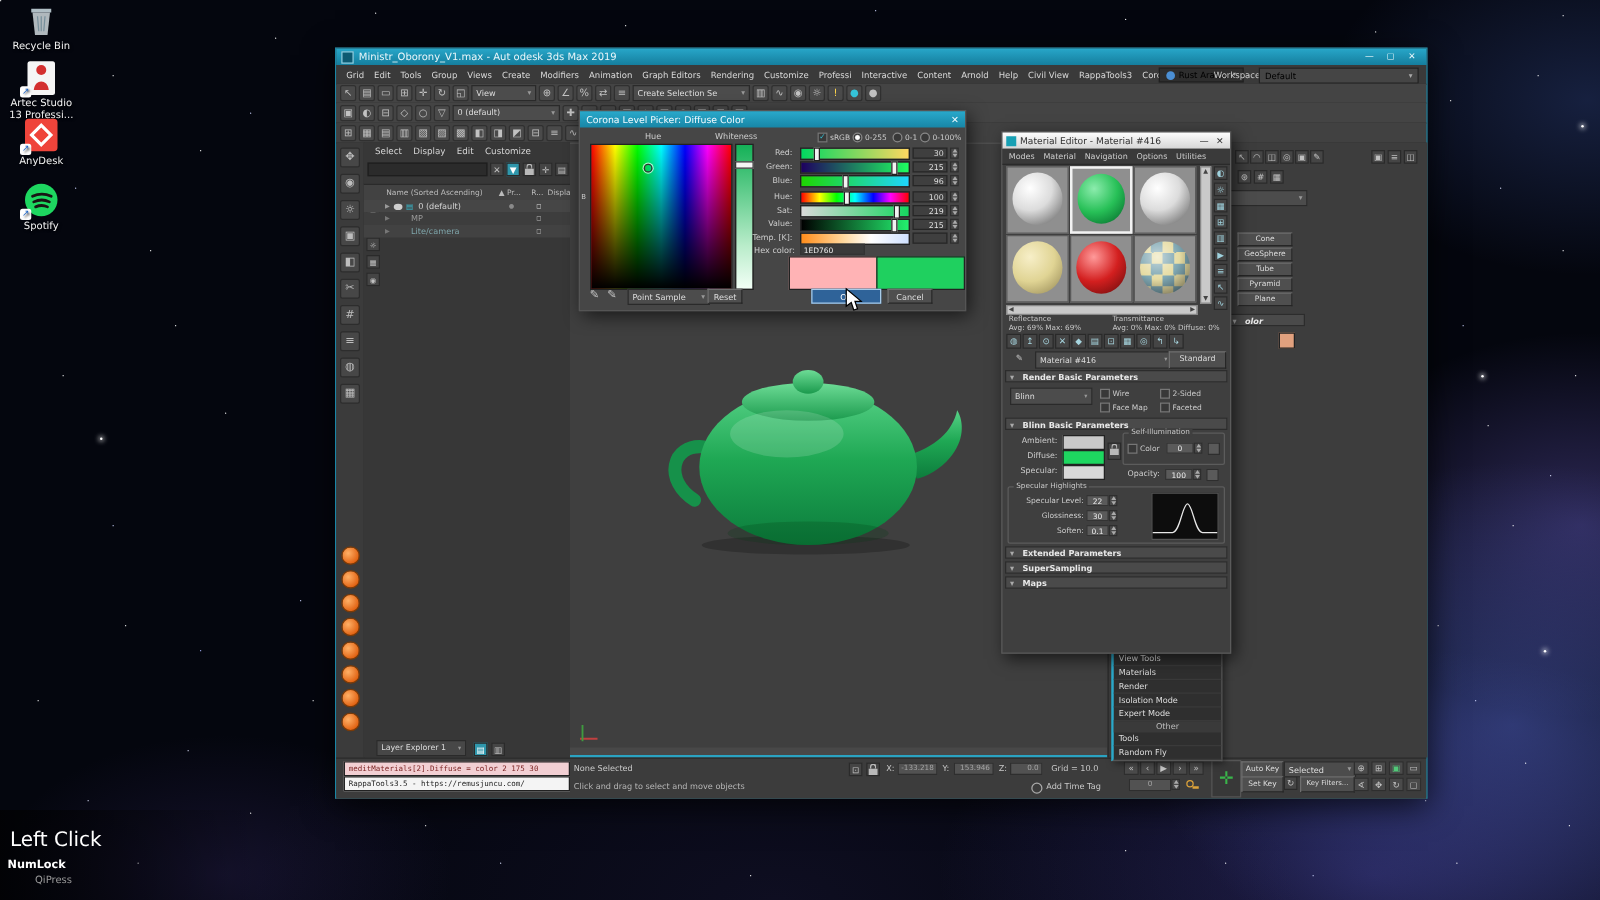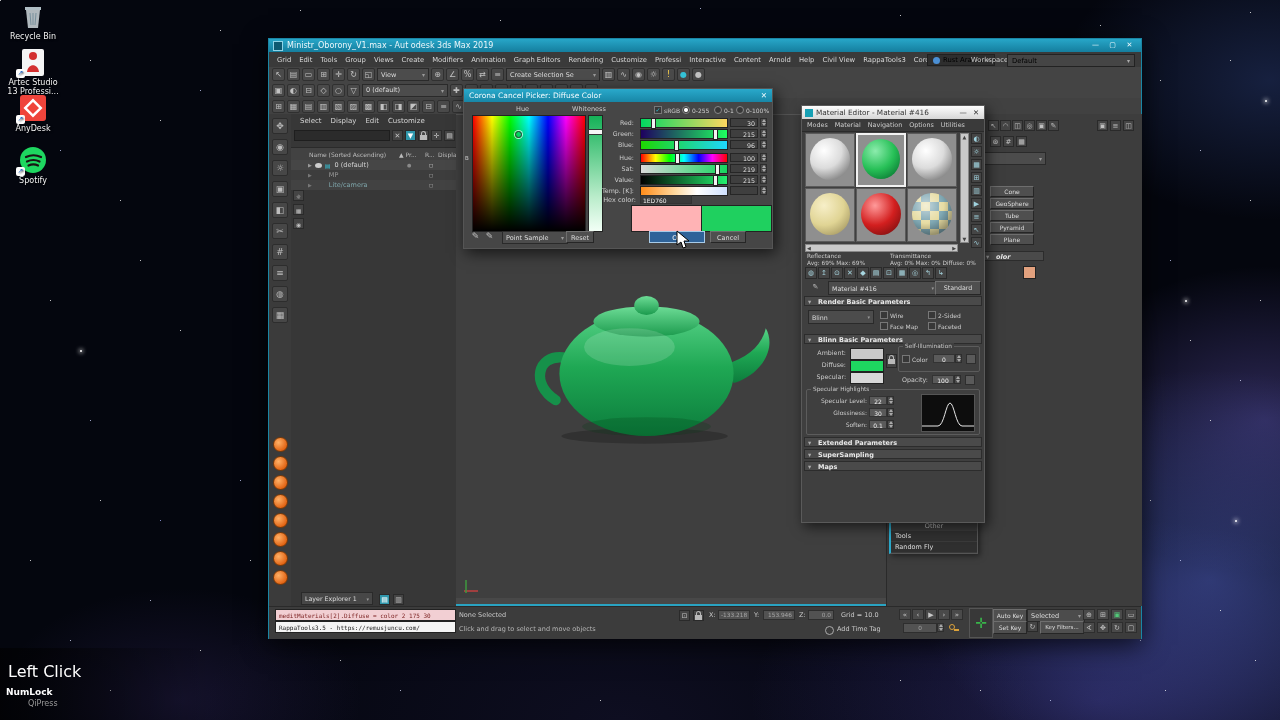--- a/index.html
+++ b/index.html
@@ -475,20 +475,27 @@
         <span class="cbtn" style="position:relative">Pyramid</span>
         <span class="cbtn" style="position:relative">Plane</span>
       </div>
     <div class="roll" style="left:95px;top:137px;width:62px;right:auto">
       <span style="font-style:italic">olor</span>
     </div>
     <div style="position:absolute;left:136px;top:152px;width:11px;height:11px;background:#e2a17e;border:1px solid #222"></div>
   </div>
 
   <div id="quad">
+    <div>
+        <div class="qi">View Tools</div>
+        <div class="qi">Materials</div>
+        <div class="qi">Render</div>
+        <div class="qi">Isolation Mode</div>
+        <div class="qi">Expert Mode</div>
+      </div>
     <div class="qh">Other</div>
     <div>
         <div class="qi">Tools</div>
         <div class="qi">Random Fly</div>
       </div>
   </div>
 
   <div id="statusbar">
     <div class="mxl" style="top:2px;background:#f2cfd3;color:#7a1f1f">meditMaterials[2].Diffuse = color 2 175 30</div>
     <div class="mxl" style="top:14px;background:#f4f4f4;color:#222">RappaTools3.5 - https://remusjuncu.com/</div>
@@ -697,21 +704,21 @@
         <path d="M0,31 h16 c6,0 8,-23 12,-23 c4,0 6,23 12,23 h12" stroke="#e8e8e8" fill="none" stroke-width="1"></path>
       </svg>
     </div>
     <div class="roll" style="top:331px">Extended Parameters</div>
     <div class="roll" style="top:343px">SuperSampling</div>
     <div class="roll" style="top:355px">Maps</div>
   </div>
 
   <div id="picker">
     <div class="pktitle">
-      <span>Corona Cancel Picker: Diffuse Color</span>
+      <span>Corona Level Picker: Diffuse Color</span>
       <span style="margin-left:auto">✕</span>
     </div>
     <span class="pklbl" style="left:52px;top:16px">Hue</span>
     <span class="pklbl" style="left:108px;top:16px">Whiteness</span>
     <span class="chk" style="position:absolute;left:190px;top:17px">
         <span class="cb on"></span>
         <span>sRGB</span>
       </span>
     <span class="chk" style="position:absolute;left:218px;top:17px">
         <span class="rd on"></span>

